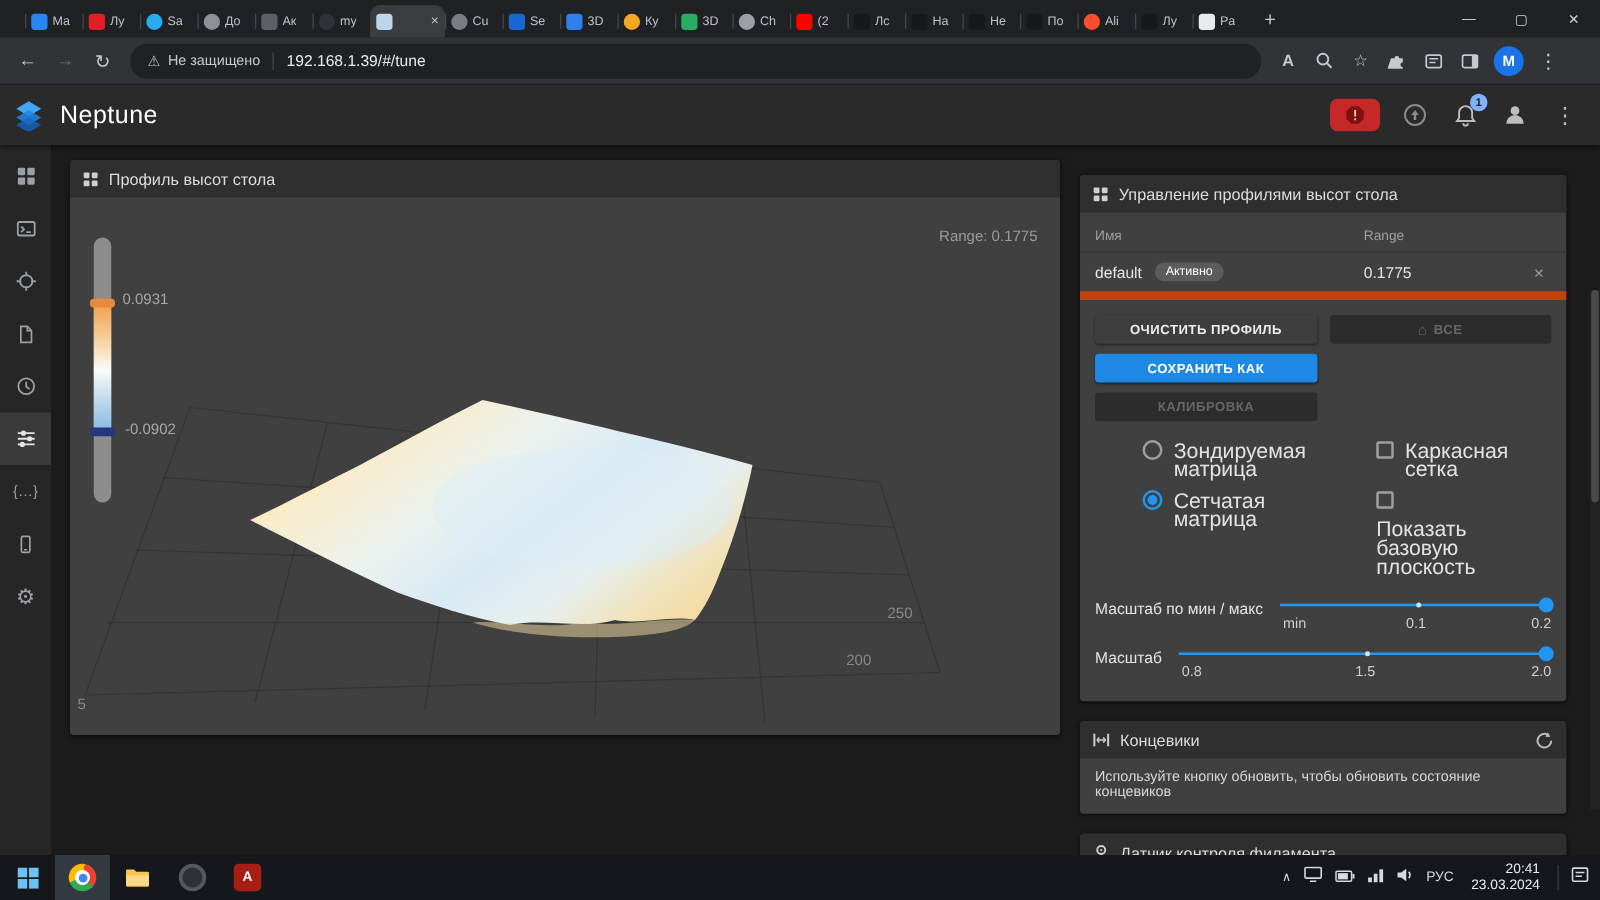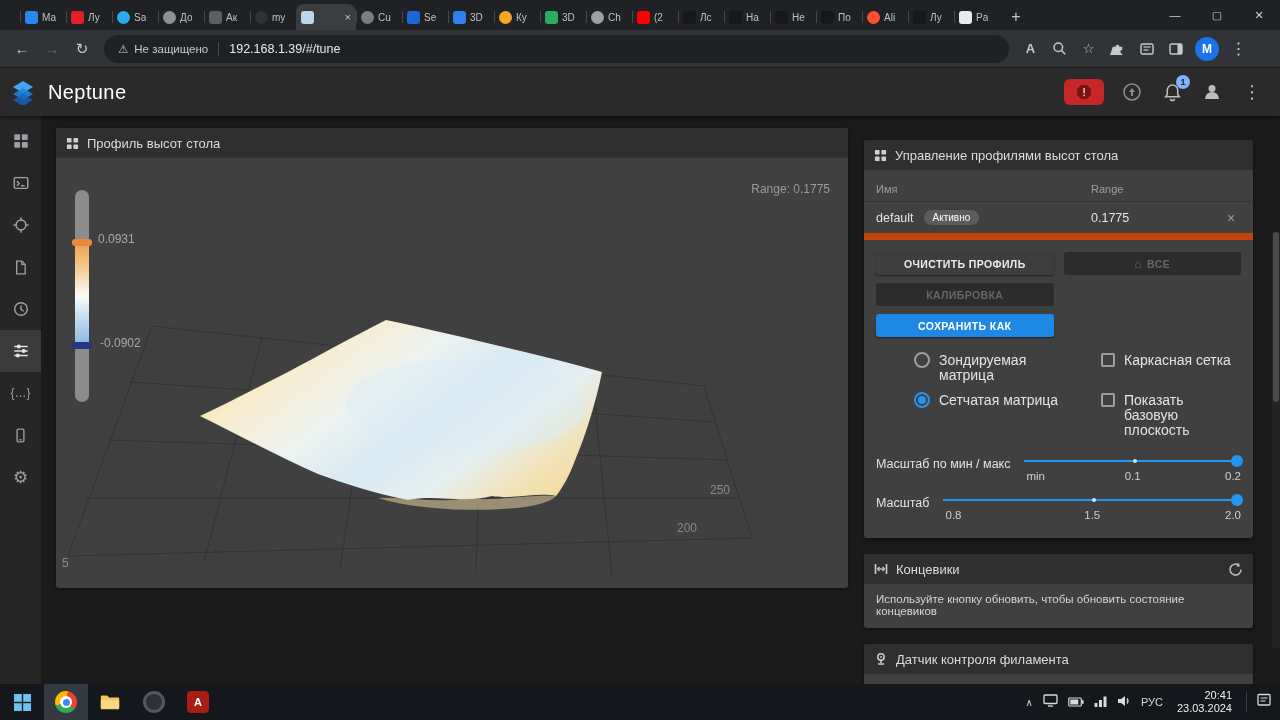--- a/index.html
+++ b/index.html
@@ -92,21 +92,21 @@
   .btn-grid { display:grid; grid-template-columns:1fr 1fr; gap:8px 10px; padding:12px 12px 0 12px; }
   .btn { height:23px; border:none; border-radius:3px; font-family:"Liberation Sans",sans-serif;
     font-size:10.5px; font-weight:bold; letter-spacing:.4px; display:flex; align-items:center;
     justify-content:center; gap:5px; cursor:pointer; }
   .btn.dark { background:#3e3e3e; color:#ececec; box-shadow:0 1px 2px rgba(0,0,0,.5); }
   .btn.disabled { background:#2c2c2c; color:#666; box-shadow:none; }
   .btn.primary { background:#1e88e5; color:#fff; box-shadow:0 1px 2px rgba(0,0,0,.5); }
   .btn .home { font-size:12px; font-weight:normal; }
 
   .opts { display:grid; grid-template-columns:187px 1fr; gap:10px 0; padding:0 12px; margin-top:16px; }
-  .opt { display:flex; align-items:flex-start; gap:9px; color:#e3e3e3; font-size:14px; line-height:15px; cursor:pointer;padding-left:38px; }
+  .opt { display:flex; align-items:flex-start; gap:9px; color:#e3e3e3; font-size:17px; line-height:15px; cursor:pointer;padding-left:38px; }
   .radio { width:16px; height:16px; border:2px solid #9e9e9e; border-radius:50%; flex:0 0 16px;
     display:flex; align-items:center; justify-content:center; margin-top:-1px; }
   .radio.checked { border-color:#2196f3; }
   .radio.checked::after { content:''; width:8px; height:8px; border-radius:50%; background:#2196f3; }
   .checkbox { width:14px; height:14px; border:2px solid #9e9e9e; border-radius:2px; flex:0 0 14px; }
 
   .slider-row { display:flex; align-items:flex-start; padding:0 12px; margin-top:16px; color:#e3e3e3; font-size:12.5px; }
   .slider-row .s-label { margin-right:14px; padding-top:3px; white-space:nowrap; }
   .slider-block { flex:1; }
   .slider-line { position:relative; height:14px; cursor:pointer; }
@@ -504,37 +504,37 @@
         </span>
         <span>0.1775</span>
         <span class="row-x">×</span>
       </div>
       <div class="btn-grid">
         <button class="btn dark">ОЧИСТИТЬ ПРОФИЛЬ</button>
         <button class="btn disabled">
           <span class="home">⌂</span>
           <span>ВСЕ</span>
         </button>
+        <button class="btn primary" style="grid-column:1;">СОХРАНИТЬ КАК</button>
         <button class="btn disabled" style="grid-column:1;">КАЛИБРОВКА</button>
-        <button class="btn primary" style="grid-column:1;">СОХРАНИТЬ КАК</button>
       </div>
       <div class="opts">
         <span class="opt">
           <span class="radio"></span>
           <span>Зондируемая матрица</span>
         </span>
         <span class="opt">
           <span class="checkbox"></span>
           <span>Каркасная сетка</span>
         </span>
         <span class="opt">
           <span class="radio checked"></span>
           <span>Сетчатая матрица</span>
         </span>
-        <span class="opt" style="max-width:170px;">
+        <span class="opt" style="max-width:170px;flex-direction:column;">
           <span class="checkbox"></span>
           <span>Показать базовую плоскость</span>
         </span>
       </div>
       <div class="slider-row">
         <span class="s-label">Масштаб по мин / макс</span>
         <span class="slider-block">
           <span class="slider-line" style="display:block;">
             <span class="slider-track"></span>
             <span class="slider-dot"></span>

